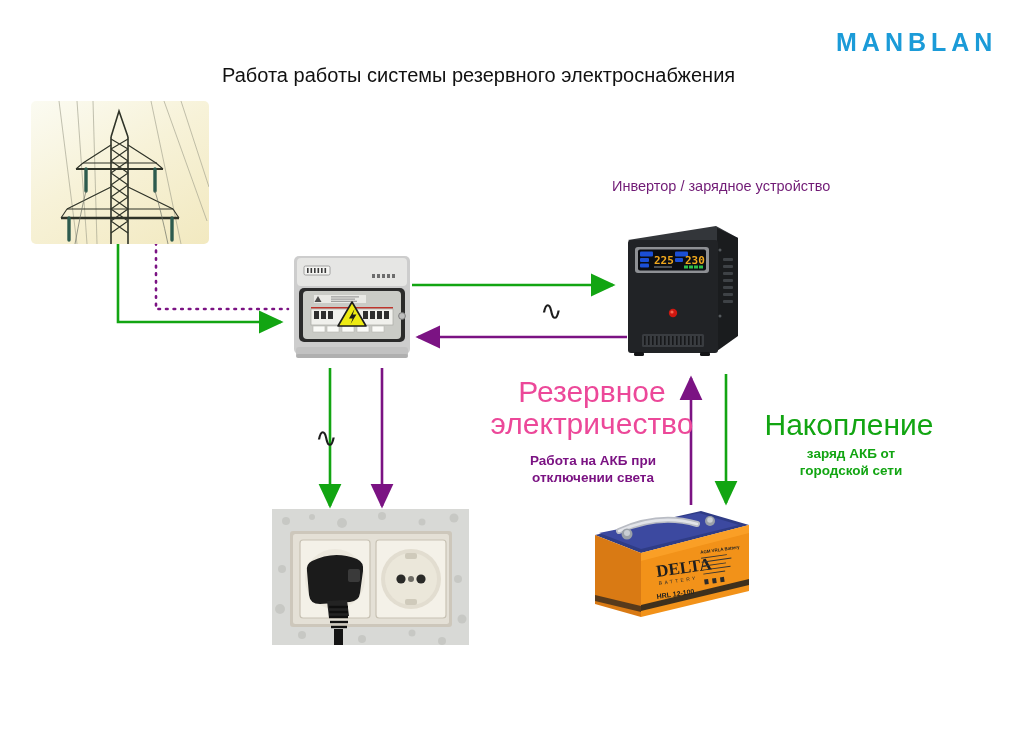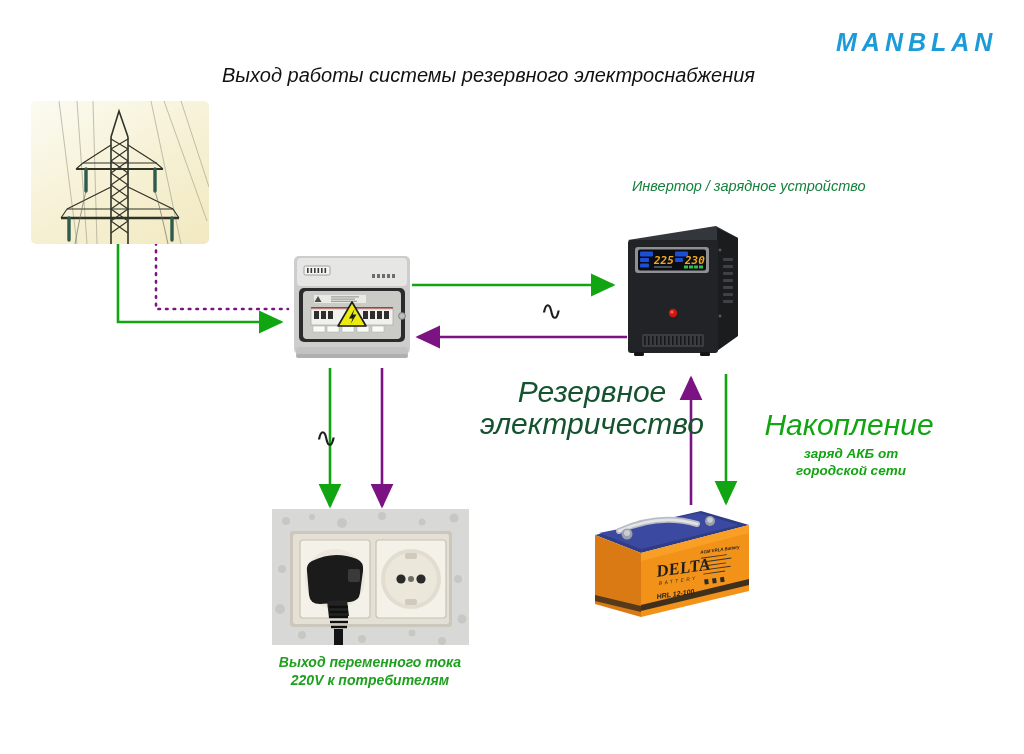--- a/index.html
+++ b/index.html
@@ -5,21 +5,21 @@
   html, body {
     margin: 0; padding: 0;
     background: #ffffff;
   }
   body {
     width: 1024px; height: 754px;
     position: relative;
     font-family: "Liberation Sans", sans-serif;
     overflow: hidden;
   }
-  #stage { position: absolute; inset: 0; font-style: italic; }
+  #stage { position: absolute; inset: 0; }
 
   
   .brand {
     position: absolute; left: 836px; top: 28px;
     font-size: 25px; font-weight: bold;
     letter-spacing: 5px;
     color: #1b9bd8;
   }
 
   
@@ -30,34 +30,34 @@
   }
 
   
   .label {
     position: absolute;
     text-align: center;
     white-space: pre;
     line-height: 1.25;
   }
   .lbl-inverter {
-    left: 632px; top: 177px;
-    font-size: 14.5px; color: #15803d;
+    left: 612px; top: 177px;
+    font-size: 14.5px; color: #701a75;
   }
   .lbl-battery {
     left: 752px; top: 514px; width: 160px;
     font-size: 14.5px; color: #111; font-weight: bold;
   }
   .lbl-outlet {
     left: 255px; top: 654px; width: 230px;
     font-size: 14px; color: #1ea01e; font-weight: bold;
   }
   .hdr-backup {
     left: 478px; top: 376px; width: 228px;
-    font-size: 30px; color: #14532d;
+    font-size: 30px; color: #ec4899;
     line-height: 1.08;
   }
   .sub-backup {
     left: 500px; top: 453px; width: 186px;
     font-size: 13.5px; color: #7b1383; font-weight: bold;
   }
   .hdr-store {
     left: 740px; top: 406px; width: 218px;
     font-size: 30px; color: #12a512;
   }
@@ -115,21 +115,21 @@
     width: 166px; height: 118px;
   }
 </style>
 </head>
 <body>
 
 <div id="stage">
 
   <div class="brand">MANBLAN</div>
 
-  <div class="page-title">Выход работы системы резервного электроснабжения</div>
+  <div class="page-title">Работа работы системы резервного электроснабжения</div>
 
   <svg id="wires" viewBox="0 0 1024 754">
     <defs>
       <marker id="ahG" markerWidth="11" markerHeight="11" refX="8.5" refY="5" orient="auto">
         <path d="M0,0.6 L9.5,5 L0,9.4 Z" fill="#12a512"></path>
       </marker>
       <marker id="ahP" markerWidth="11" markerHeight="11" refX="8.5" refY="5" orient="auto">
         <path d="M0,0.6 L9.5,5 L0,9.4 Z" fill="#7b1383"></path>
       </marker>
     </defs>
@@ -419,22 +419,22 @@
           <rect x="128" y="74" width="4" height="5"></rect>
         </g>
       </g>
 
       <path d="M52,100 L160,74 L160,80 L52,106 Z" fill="#1f1f1f" opacity="0.85"></path>
       <path d="M6,90 L52,101 L52,107 L6,96 Z" fill="#1f1f1f" opacity="0.7"></path>
     </svg>
   </div>
 
   <div class="label lbl-inverter">Инвертор / зарядное устройство</div>
-  <div class="label lbl-outlet">Выход переменного тока
-220V к потребителям</div>
 
   <div class="label hdr-backup">Резервное
 электричество</div>
+  <div class="label sub-backup">Работа на АКБ при
+отключении света</div>
   <div class="label sub-store">заряд АКБ от
 городской сети</div>
   <div class="label hdr-store">Накопление</div>
 
 </div>
 
 </body></html>

